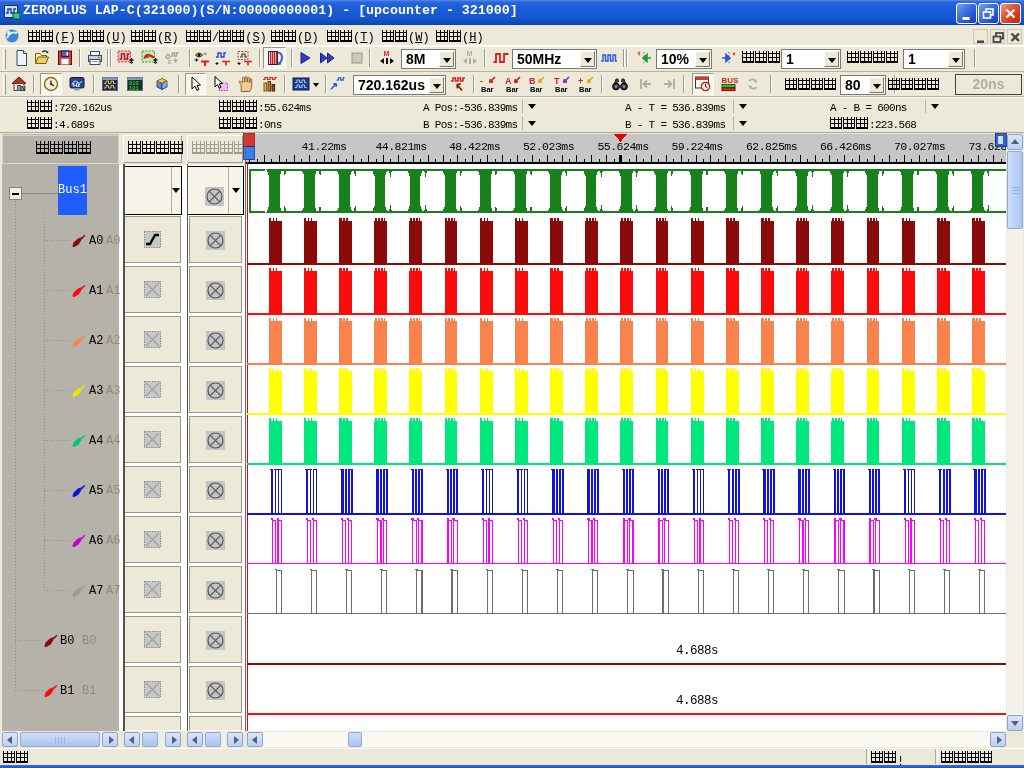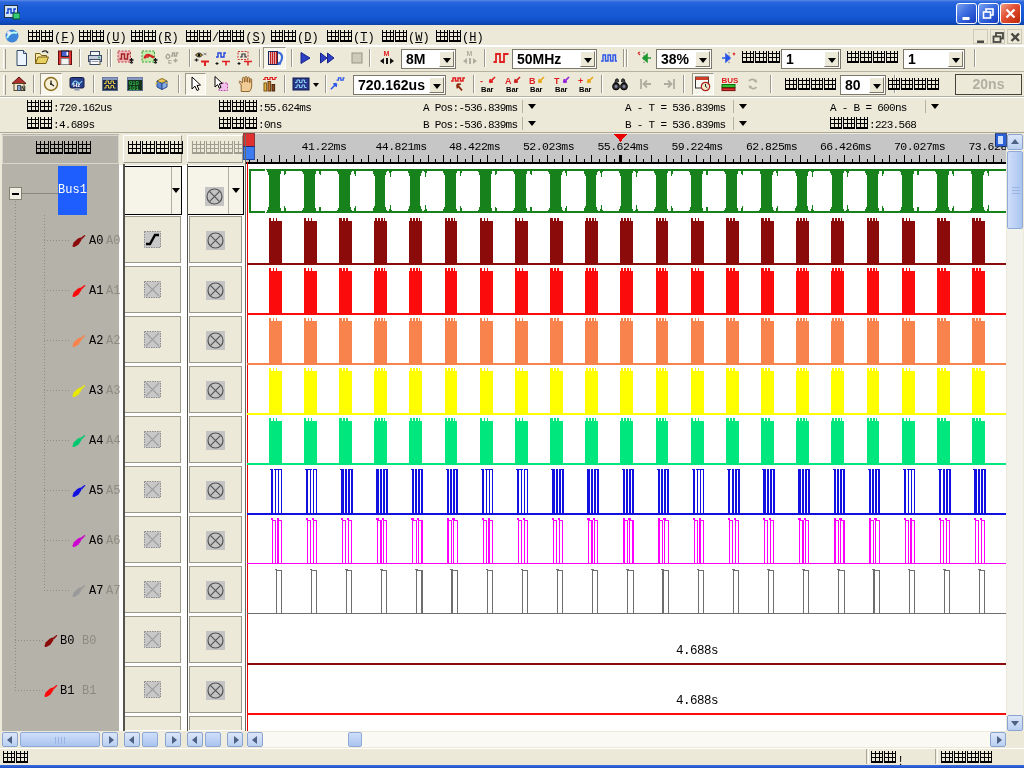--- a/index.html
+++ b/index.html
@@ -5,20 +5,21 @@
 .k{display:inline-block;vertical-align:top;background-image:repeating-linear-gradient(90deg,currentColor 0 1px,transparent 1px 4px),repeating-linear-gradient(0deg,currentColor 0 1px,transparent 1px 4px);border-right:1px solid currentColor;border-bottom:1px solid currentColor;color:#000;}
 .mono{font-family:'Liberation Mono',monospace;}
 </style></head><body>
 <div style="position:relative;width:1024px;height:768px;">
 <div style="position:absolute;left:0;top:0;width:1024px;height:25px;background:linear-gradient(180deg,#5a8ae6 0%,#2a67dd 8%,#1b5cd8 30%,#1556d2 70%,#0f4abc 92%,#0c3f9e 100%);"></div>
 <div style="position:absolute;left:4px;top:4px;width:16px;height:16px;"><svg width="16" height="16" viewBox="0 0 16 16">
         <rect x="0.5" y="1.5" width="13" height="12" fill="#cfe4f7" stroke="#234"></rect>
         <path d="M2 9 h2 v-4 h3 v4 h3 v-4 h2" stroke="#0a3bd0" fill="none" stroke-width="1.4"></path>
         <rect x="9" y="9" width="7" height="6" fill="#3c7" stroke="#143"></rect>
       </svg></div>
+<div style="position:absolute;left:23px;top:3px;font:700 13.3px 'Liberation Mono',monospace;color:#fff;letter-spacing:0px;white-space:pre;">ZEROPLUS LAP-C(321000)(S/N:00000000001) - [upcounter - 321000]</div>
 <div style="position:absolute;left:956px;top:3px;width:21px;height:21px;background:linear-gradient(135deg,#7ba1ef 0%,#3b6ce0 45%,#1e48c8 85%,#1a3fb4 100%);border:1px solid #fff;border-radius:3px;"><svg width="17" height="17" viewBox="0 0 17 17" style="margin:1px;">
         <rect x="4.5" y="12" width="7" height="3" fill="#fff"></rect>
       </svg></div>
 <div style="position:absolute;left:978px;top:3px;width:21px;height:21px;background:linear-gradient(135deg,#7ba1ef 0%,#3b6ce0 45%,#1e48c8 85%,#1a3fb4 100%);border:1px solid #fff;border-radius:3px;"><svg width="17" height="17" viewBox="0 0 17 17" style="margin:1px;">
         <rect x="6" y="4" width="7" height="6" fill="none" stroke="#fff" stroke-width="1.6"></rect>
         <rect x="3.5" y="7" width="7" height="6" fill="#3b6ce0" stroke="#fff" stroke-width="1.6"></rect>
       </svg></div>
 <div style="position:absolute;left:1000px;top:3px;width:21px;height:21px;background:linear-gradient(135deg,#f0a088 0%,#e2563a 40%,#cc3412 80%,#b02a0c 100%);border:1px solid #fff;border-radius:3px;"><svg width="17" height="17" viewBox="0 0 17 17" style="margin:1px;">
         <path d="M4.5 4.5 L12.5 12.5 M12.5 4.5 L4.5 12.5" stroke="#fff" stroke-width="2.2"></path>
       </svg></div>
@@ -198,21 +199,21 @@
 <div style="position:absolute;left:623px;top:49px;width:2px;height:18px;border-left:1px solid #9d9a8b;border-right:1px solid #fff;"></div>
 <div style="position:absolute;left:626px;top:49px;width:2px;height:18px;border-left:1px solid #9d9a8b;border-right:1px solid #fff;"></div>
 <div style="position:absolute;left:634px;top:48px;width:19px;height:20px;display:flex;align-items:center;justify-content:center;">
       <svg width="18" height="18" viewBox="0 0 18 18">
         <path d="M9 3 v12" stroke="#777" stroke-dasharray="1.6 1.6"></path>
         <path d="M16 9 h-8 m0 0 l4-3.5 v7 z" fill="#1f9a2f" stroke="#1f9a2f" stroke-width="1.6"></path>
         <path d="M3 4 l2 2 m-2-2 l2-1" stroke="#e03030" stroke-width="1.2"></path>
       </svg>
     </div>
 <div style="position:absolute;left:656px;top:49px;width:56px;height:20px;background:#fff;border:1px solid #7b796d;">
-      <div style="position:absolute;left:4px;top:1px;font:700 14px 'Liberation Sans',sans-serif;color:#000;">38%</div>
+      <div style="position:absolute;left:4px;top:1px;font:700 14px 'Liberation Sans',sans-serif;color:#000;">10%</div>
       <div style="position:absolute;right:1px;top:1px;bottom:1px;width:15px;background:#ece9d8;border:1px solid;border-color:#fff #7a7864 #7a7864 #fff;">
         <div style="position:absolute;left:3px;top:6px;width:0;height:0;border:4px solid transparent;border-top:5px solid #000;"></div>
       </div>
     </div>
 <div style="position:absolute;left:719px;top:48px;width:19px;height:20px;display:flex;align-items:center;justify-content:center;">
       <svg width="18" height="18" viewBox="0 0 18 18">
         <path d="M9 3 v12" stroke="#777" stroke-dasharray="1.6 1.6"></path>
         <path d="M2 9 h8 m0 0 l-4-3.5 v7 z" fill="#2b55e8" stroke="#2b55e8" stroke-width="1.6"></path>
         <path d="M13 4 l2 2 m-2 0 l2-2" stroke="#e03030" stroke-width="1.2"></path>
       </svg>

